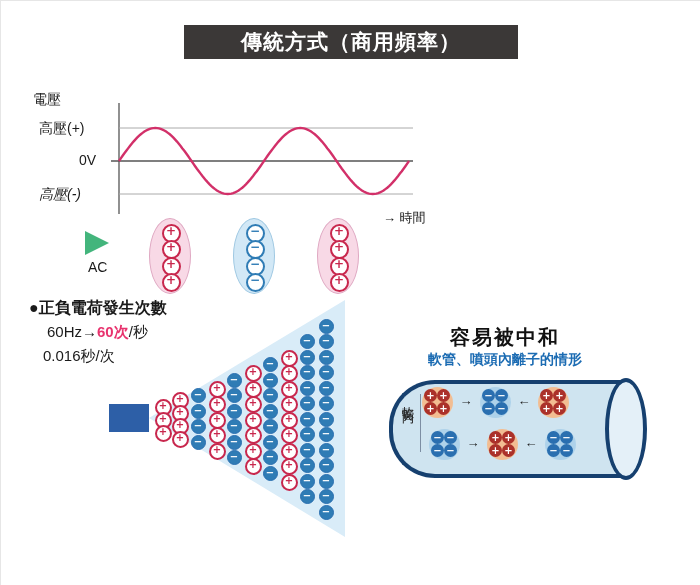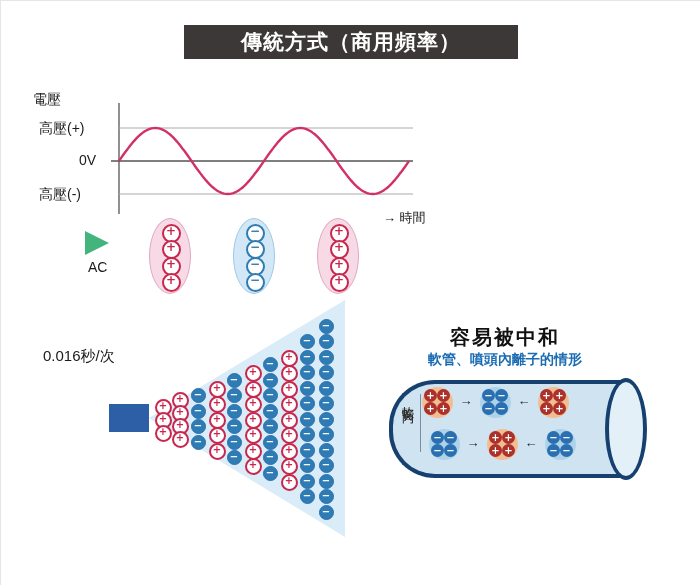--- a/index.html
+++ b/index.html
@@ -12,21 +12,21 @@
   #ac-triangle{fill:var(--ac-triangle);}
 
   #title-banner{position:absolute;left:183px;top:24px;width:334px;height:34px;background:var(--title-bg);
                 color:#fff;font-size:21px;font-weight:bold;text-align:center;line-height:34px;letter-spacing:1px;}
   #frequency-label{position:absolute;left:118px;top:70px;width:400px;text-align:center;font-size:20px;letter-spacing:1px;}
 
   .wave-label{position:absolute;font-size:14px;}
   #axis-label{left:32px;top:90px;}
   #label-high-plus{left:38px;top:119px;}
   #label-zero{left:78px;top:151px;}
-  #label-high-minus{left:38px;top:185px;}
+  #label-high-minus{left:38px;top:185px;font-style:italic;}
   #label-time{left:382px;top:208px;font-size:13px;}
   #ac-label{position:absolute;left:87px;top:258px;font-size:14px;}
 
   .layer{position:absolute;left:0;top:0;width:700px;height:585px;pointer-events:none;}
 
   .oval{position:absolute;border-radius:50%;width:40px;height:74px;}
   .oval.plus{background:var(--oval-plus-bg);border:1px solid var(--oval-plus-border);}
   .oval.minus{background:var(--oval-minus-bg);border:1px solid var(--oval-minus-border);}
 
   .ion{position:absolute;border-radius:50%;text-align:center;font-weight:bold;font-family:"DejaVu Sans",sans-serif;}
@@ -98,20 +98,22 @@
         <div class="ion outline-minus" style="height: 15px; width: 15px; font-size: 12px; line-height: 11px; left: 11.5px; top: 54px;">−</div>
       </div>
       <div class="oval plus" style="left: 316px; top: 217px;">
         <div class="ion outline-plus" style="height: 15px; width: 15px; font-size: 12px; line-height: 11px; left: 11.5px; top: 4.5px;">+</div>
         <div class="ion outline-plus" style="height: 15px; width: 15px; font-size: 12px; line-height: 11px; left: 11.5px; top: 21px;">+</div>
         <div class="ion outline-plus" style="height: 15px; width: 15px; font-size: 12px; line-height: 11px; left: 11.5px; top: 37.5px;">+</div>
         <div class="ion outline-plus" style="height: 15px; width: 15px; font-size: 12px; line-height: 11px; left: 11.5px; top: 54px;">+</div>
       </div>
     </div>
 
+  <div id="charge-heading">●正負電荷發生次數</div>
+  <div id="charge-rate"><span>60Hz→</span><span class="hl">60次</span><span>/秒</span></div>
   <div id="charge-interval">0.016秒/次</div>
 
   <div id="cone-ions" class="layer">
       <div class="ion outline-plus" style="height: 13px; width: 13px; font-size: 10px; line-height: 9px; left: 153.5px; top: 397.5px;">+</div>
       <div class="ion outline-plus" style="height: 13px; width: 13px; font-size: 10px; line-height: 9px; left: 153.5px; top: 410.5px;">+</div>
       <div class="ion outline-plus" style="height: 13px; width: 13px; font-size: 10px; line-height: 9px; left: 153.5px; top: 423.5px;">+</div>
       <div class="ion outline-plus" style="height: 13px; width: 13px; font-size: 10px; line-height: 9px; left: 170.5px; top: 391px;">+</div>
       <div class="ion outline-plus" style="height: 13px; width: 13px; font-size: 10px; line-height: 9px; left: 170.5px; top: 404px;">+</div>
       <div class="ion outline-plus" style="height: 13px; width: 13px; font-size: 10px; line-height: 9px; left: 170.5px; top: 417px;">+</div>
       <div class="ion outline-plus" style="height: 13px; width: 13px; font-size: 10px; line-height: 9px; left: 170.5px; top: 430px;">+</div>

